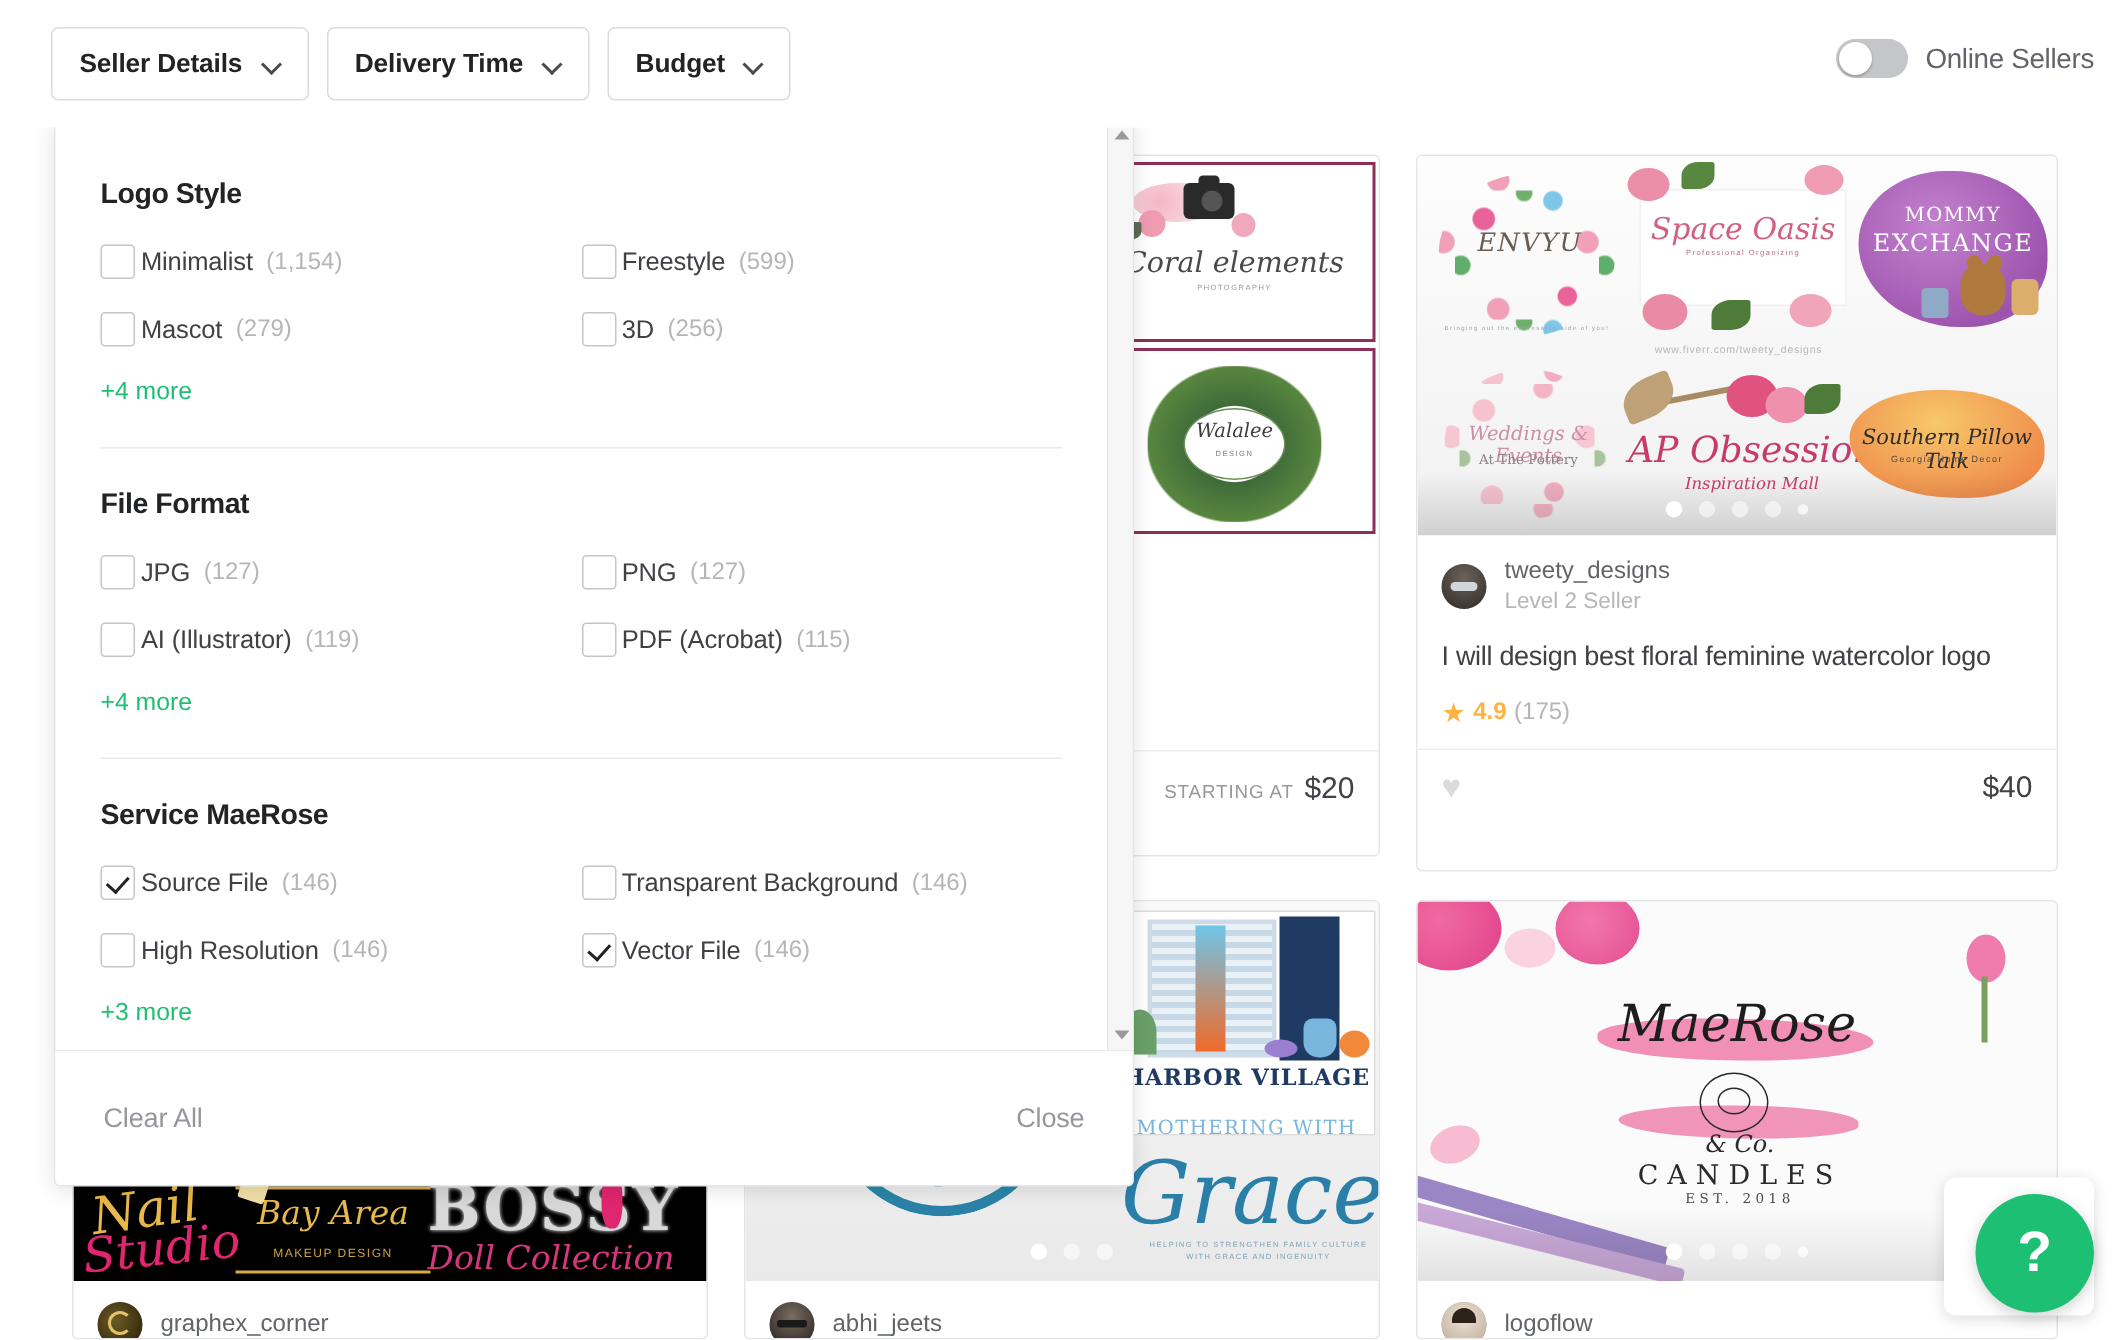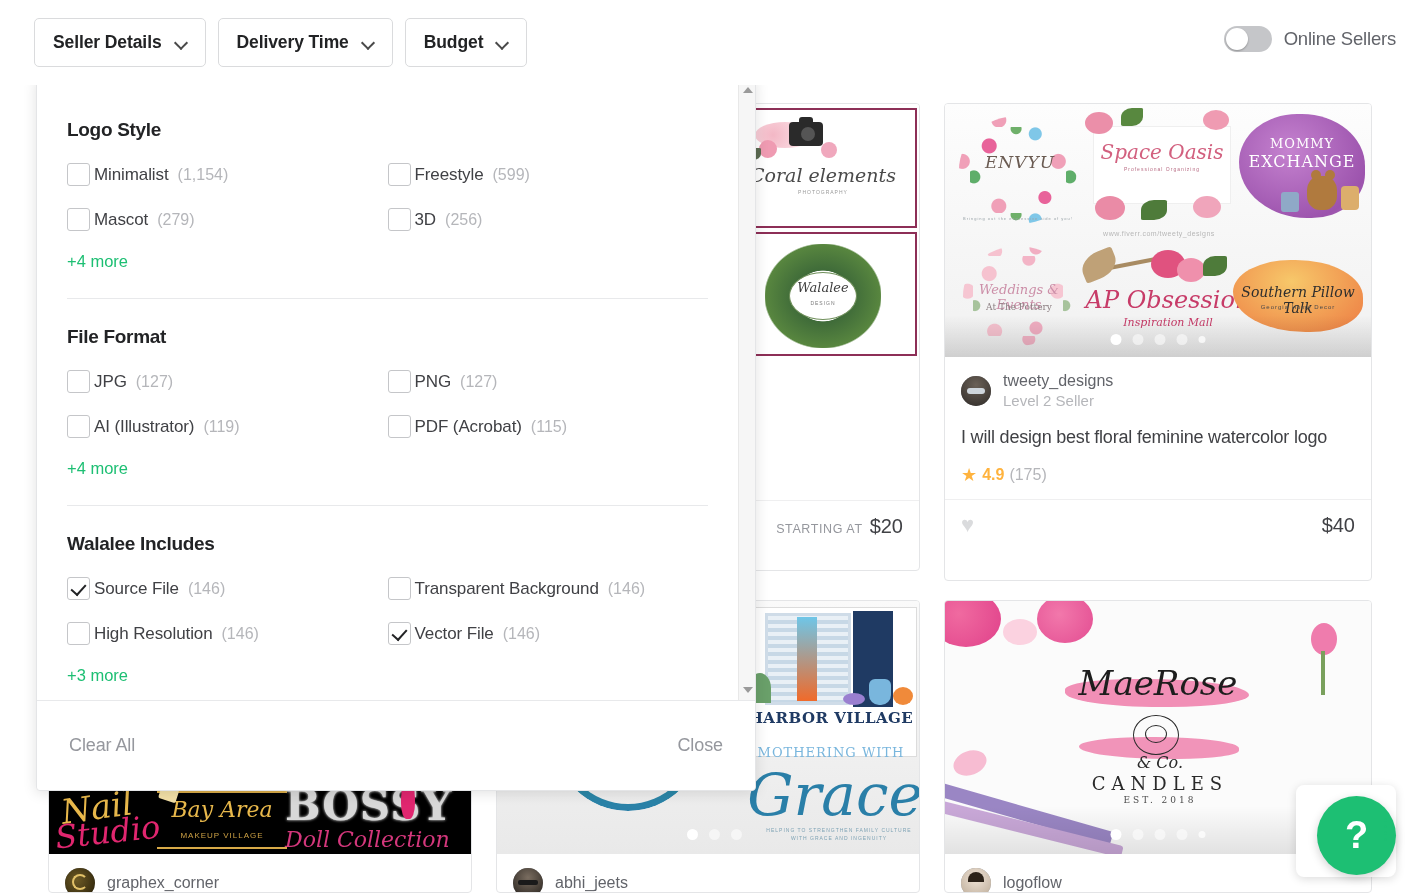--- a/index.html
+++ b/index.html
@@ -316,21 +316,21 @@
       </div>
     </div>
 
     <div class="card" style="left:48px; top:497px; width:424px; height:293px;">
       <div class="card-img" style="height:253px; background:#000;">
         <div class="art">
           <div class="script" style="position:absolute;left:12px;top:186px;font-size:34px;color:#e8b84b;transform:rotate(-8deg);">Nail</div>
           <div class="script" style="position:absolute;left:6px;top:212px;font-size:32px;color:#e0266f;transform:rotate(-6deg);">Studio</div>
           <div style="position:absolute;left:108px;top:190px;width:130px;height:58px;border:2px solid #d8aa48;border-left:none;border-right:none;"></div>
           <div class="script" style="position:absolute;left:110px;top:196px;width:126px;text-align:center;font-size:22px;color:#e8b84b;">Bay Area</div>
-          <div class="tiny" style="position:absolute;left:110px;top:230px;width:126px;text-align:center;color:#cfa martin,#cda145;color:#cda145;font-size:8px;">MAKEUP VILLAGE</div>
+          <div class="tiny" style="position:absolute;left:110px;top:230px;width:126px;text-align:center;color:#cfa martin,#cda145;color:#cda145;font-size:8px;">MAKEUP DESIGN</div>
           <div style="position:absolute;left:112px;top:178px;width:18px;height:22px;background:#f3e0a7;border-radius:50% 50% 10% 10%;transform:rotate(18deg);"></div>
           <div style="position:absolute;left:236px;top:180px;width:172px;height:48px;font-family:'DejaVu Serif',serif;font-weight:700;font-size:42px;letter-spacing:1px;color:#d8d8d8;text-shadow:0 0 3px #fff;">BOSSY</div>
           <div class="script" style="position:absolute;left:236px;top:226px;width:180px;font-size:22px;color:#d4377c;">Doll Collection</div>
           <div style="position:absolute;left:352px;top:178px;width:14px;height:40px;background:#e0266f;border-radius:50% 50% 40% 40%;"></div>
         </div>
         <div class="dots" style="bottom:106px; left:238px; transform:none;">
           <span class="dot on"></span>
           <span class="dot"></span>
           <span class="dot"></span>
           <span class="dot"></span>
@@ -501,21 +501,21 @@
             <span class="cbox"></span>
             <span class="opt-label">PDF (Acrobat)</span>
             <span class="opt-count">(115)</span>
           </label>
         </div>
         <span class="more">+4 more</span>
       </div>
       <div class="divider"></div>
 
       <div class="fgroup">
-        <div class="group-title">Walalee Includes</div>
+        <div class="group-title">Service MaeRose</div>
         <div class="opts">
           <label class="opt">
             <span class="cbox checked"></span>
             <span class="opt-label">Source File</span>
             <span class="opt-count">(146)</span>
           </label>
           <label class="opt">
             <span class="cbox"></span>
             <span class="opt-label">Transparent Background</span>
             <span class="opt-count">(146)</span>

